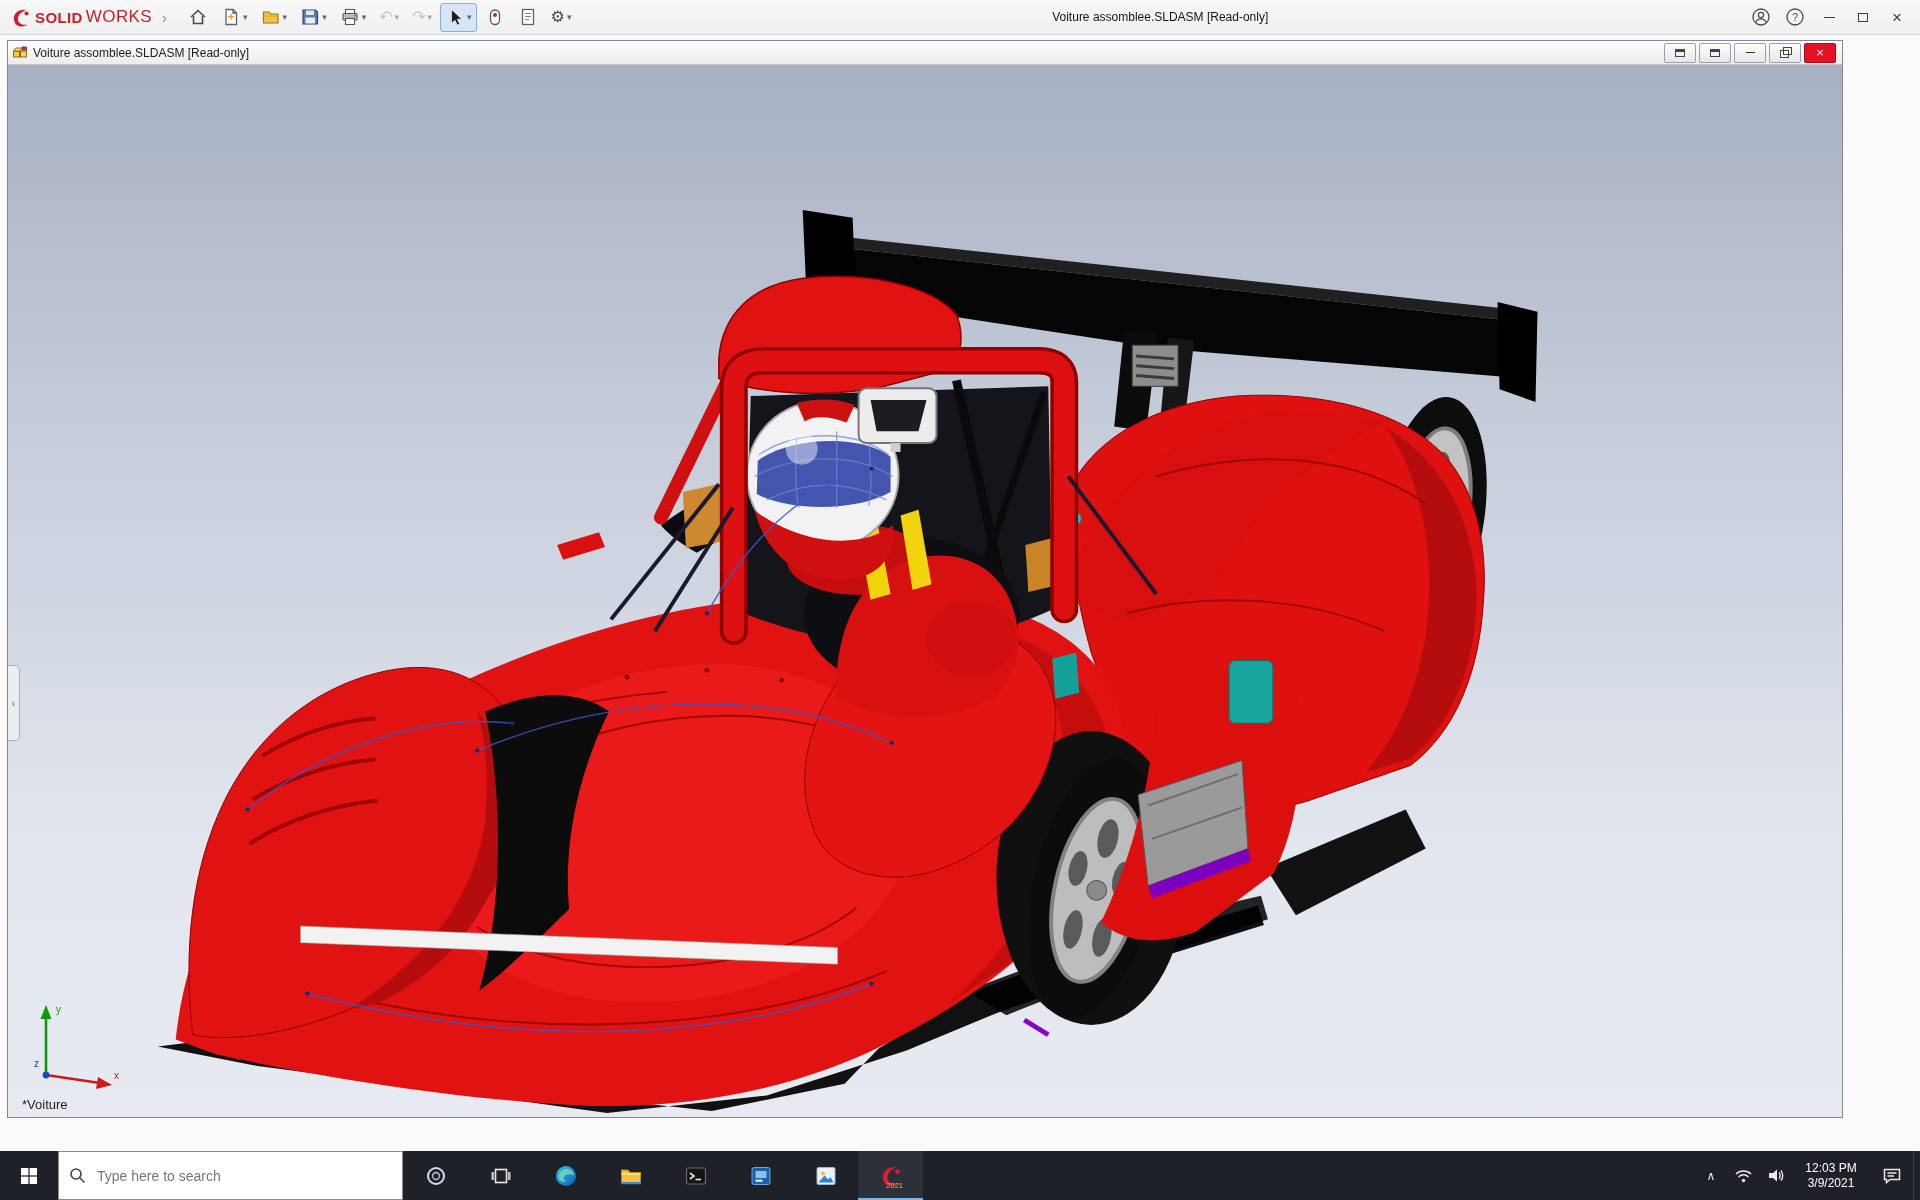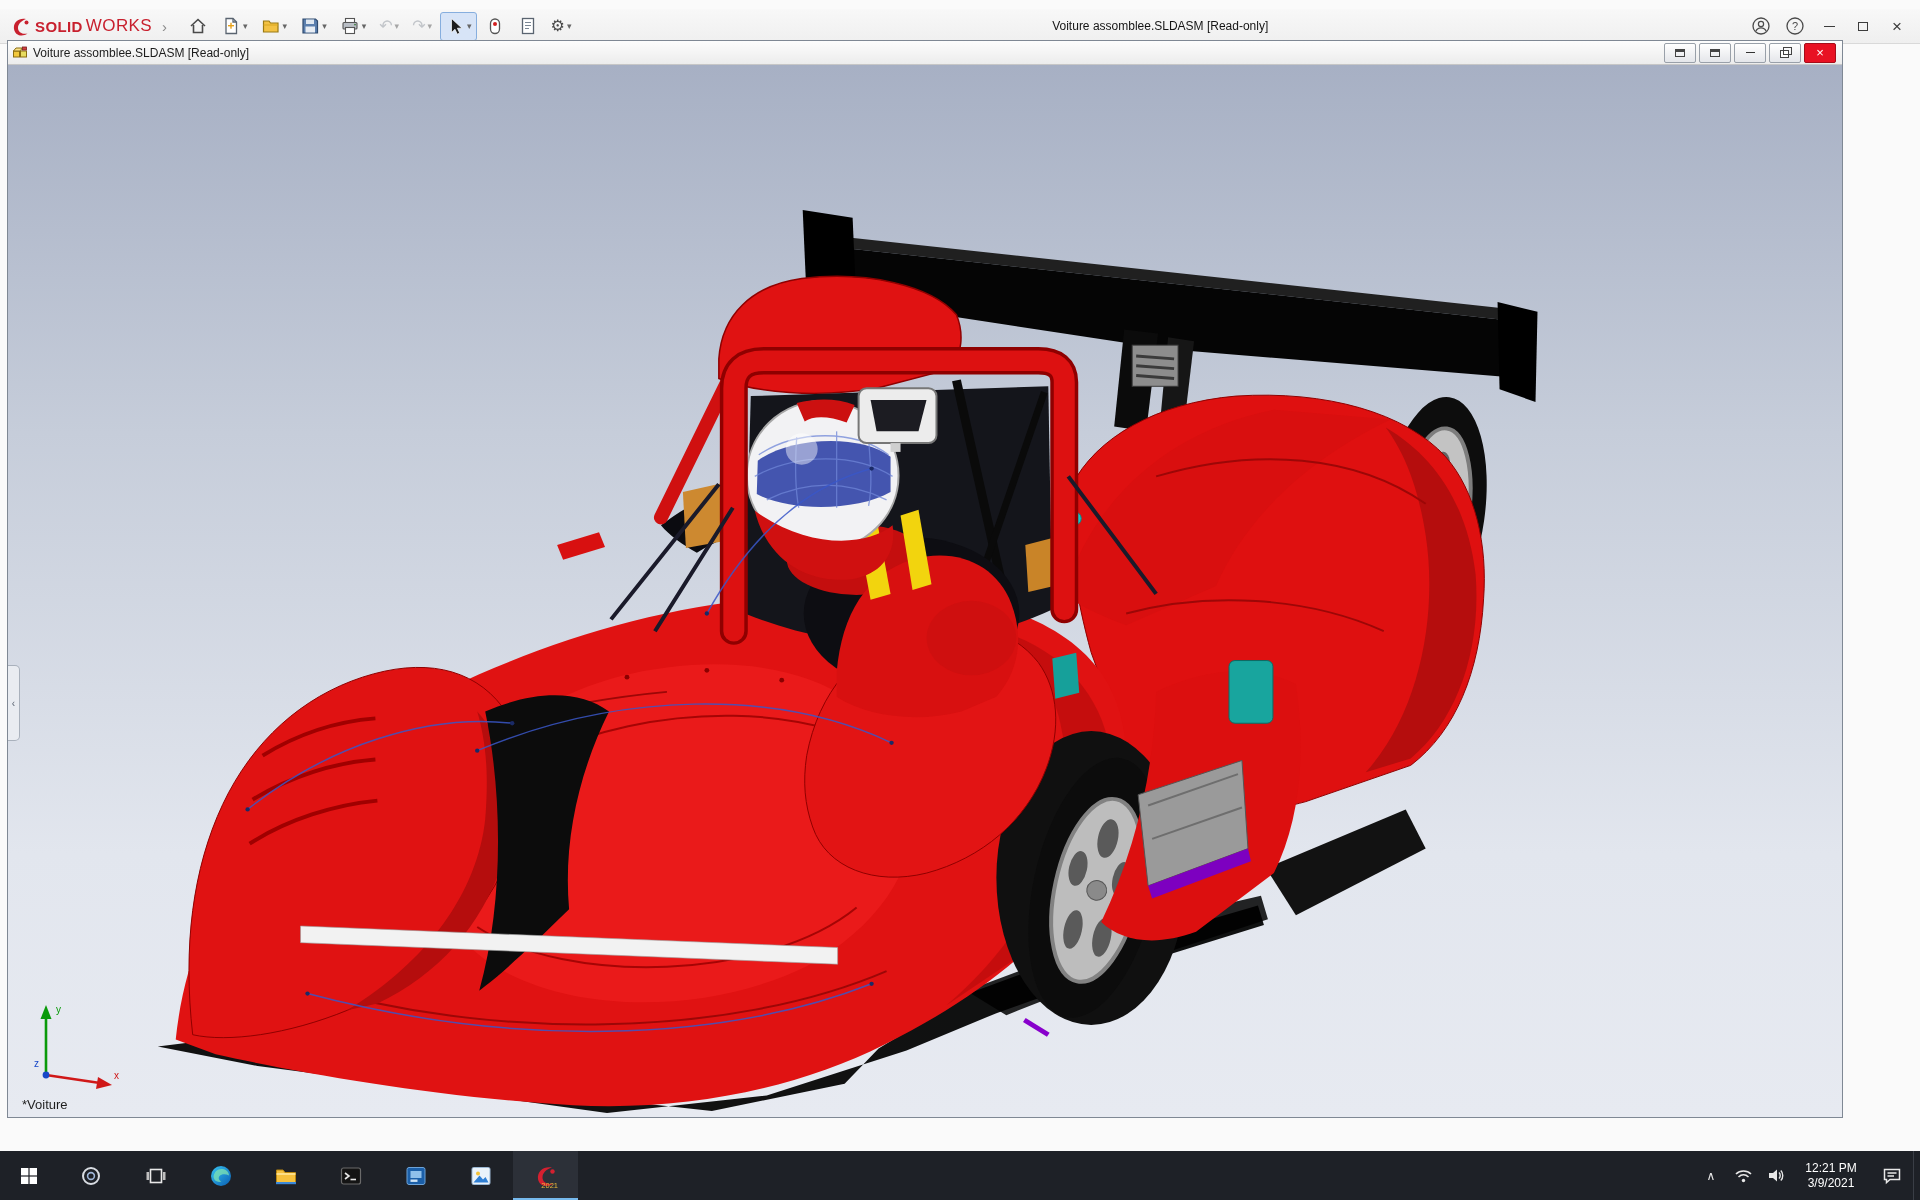--- a/index.html
+++ b/index.html
@@ -7,21 +7,21 @@
     width:1920px;height:1200px;position:relative;overflow:hidden;
     background:#fafafa;font-family:"Liberation Sans",sans-serif;
     -webkit-font-smoothing:antialiased;
   }
 
   
   .app-titlebar{
     position:absolute;top:0;left:0;width:1920px;height:35px;
     background:linear-gradient(#f8f8f8,#efefef);
     border-bottom:1px solid #d9d9d9;
-    display:flex;align-items:center;padding:4px 6px;box-sizing:border-box;margin-top:9px;
+    display:flex;align-items:center;padding:4px 6px;box-sizing:border-box;
   }
   .brand{display:flex;align-items:center;gap:3px;padding:0 4px;}
   .brand-mark{width:22px;height:22px;}
   .brand-solid{font-weight:bold;color:#c8202e;font-size:15px;letter-spacing:.4px;}
   .brand-works{color:#c8202e;font-size:17px;letter-spacing:.4px;}
   .flyout{color:#8a8a8a;font-size:15px;padding:0 6px;cursor:pointer;}
   .qat{display:flex;align-items:center;margin-left:10px;gap:3px;}
   .tool-btn{height:27px;display:flex;align-items:center;padding:0 4px;border-radius:3px;border:1px solid transparent;}
   .tool-btn svg{width:20px;height:20px;display:block;}
   .tool-btn .dd{font-size:9px;color:#666;margin-left:2px;}
@@ -405,20 +405,27 @@
 <div class="taskbar">
   <div class="tb-start">
     <svg width="18" height="18" viewBox="0 0 18 18">
       <rect x="1" y="1" width="7.4" height="7.4" fill="#fff"></rect>
         <rect x="9.6" y="1" width="7.4" height="7.4" fill="#fff"></rect>
       <rect x="1" y="9.6" width="7.4" height="7.4" fill="#fff"></rect>
         <rect x="9.6" y="9.6" width="7.4" height="7.4" fill="#fff"></rect>
     </svg>
   </div>
 
+  <div class="tb-search">
+    <svg width="17" height="17" viewBox="0 0 17 17">
+      <circle cx="7" cy="7" r="5" fill="none" stroke="#444" stroke-width="1.6"></circle>
+      <line x1="10.8" y1="10.8" x2="15.5" y2="15.5" stroke="#444" stroke-width="1.6"></line>
+    </svg>
+    <input type="text" placeholder="Type here to search" style="">
+  </div>
 
   <div class="tb-cell">
     <svg width="22" height="22" viewBox="0 0 22 22">
       <circle cx="11" cy="11" r="8" fill="none" stroke="#d8dce2" stroke-width="2"></circle>
       <circle cx="11" cy="11" r="3.4" fill="none" stroke="#9fb6d8" stroke-width="1.6"></circle>
     </svg>
   </div>
   <div class="tb-cell">
     <svg width="22" height="22" viewBox="0 0 22 22">
       <rect x="5.5" y="4.5" width="11" height="13" fill="none" stroke="#e8e8e8" stroke-width="1.6"></rect>
@@ -485,21 +492,21 @@
         <circle cx="9.5" cy="14.5" r="1.7" fill="#e8e8e8"></circle>
       </svg>
     </div>
     <div class="tray-item">
       <svg width="19" height="19" viewBox="0 0 19 19">
         <polygon points="3,7 7,7 11,3.5 11,15.5 7,12 3,12" fill="#e8e8e8"></polygon>
         <path d="M13 6.5 C14.6 8 14.6 11 13 12.5 M14.8 4.5 C17.4 7 17.4 12 14.8 14.5" fill="none" stroke="#e8e8e8" stroke-width="1.4"></path>
       </svg>
     </div>
     <div class="clock">
-      <div>12:21 PM</div>
+      <div>12:03 PM</div>
       <div>3/9/2021</div>
     </div>
     <div class="tray-item" style="width:42px">
       <svg width="20" height="20" viewBox="0 0 20 20">
         <path d="M2.5 3.5 H17.5 V13.5 H8 L4.5 16.5 V13.5 H2.5 Z" fill="none" stroke="#e8e8e8" stroke-width="1.5"></path>
         <path d="M5.5 7 H14.5 M5.5 10 H12" stroke="#e8e8e8" stroke-width="1.3"></path>
       </svg>
     </div>
     <div class="show-desktop"></div>
   </div>

